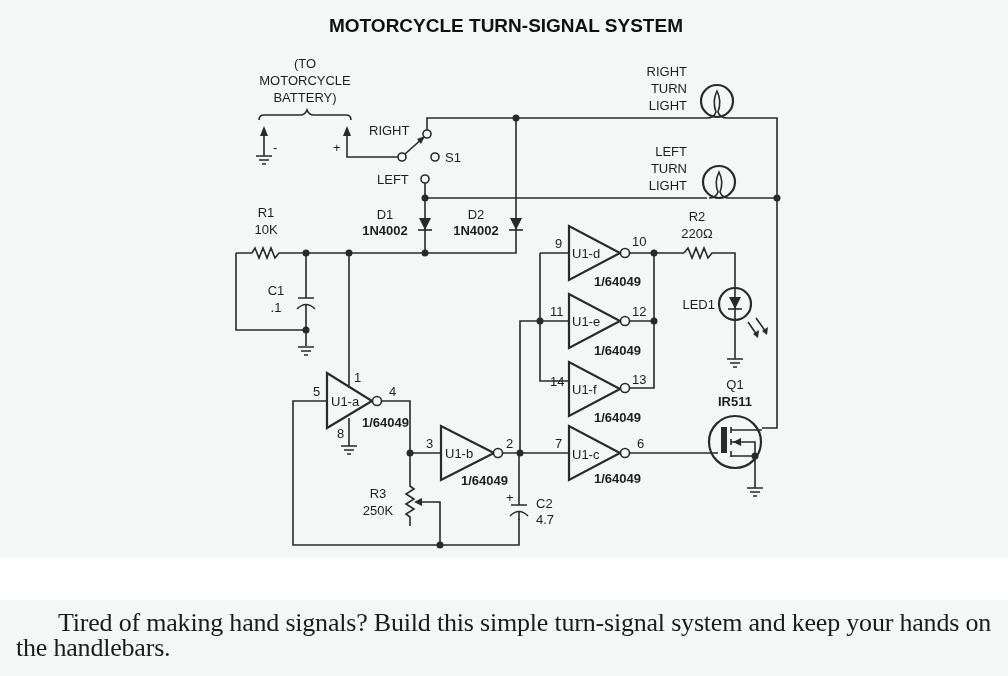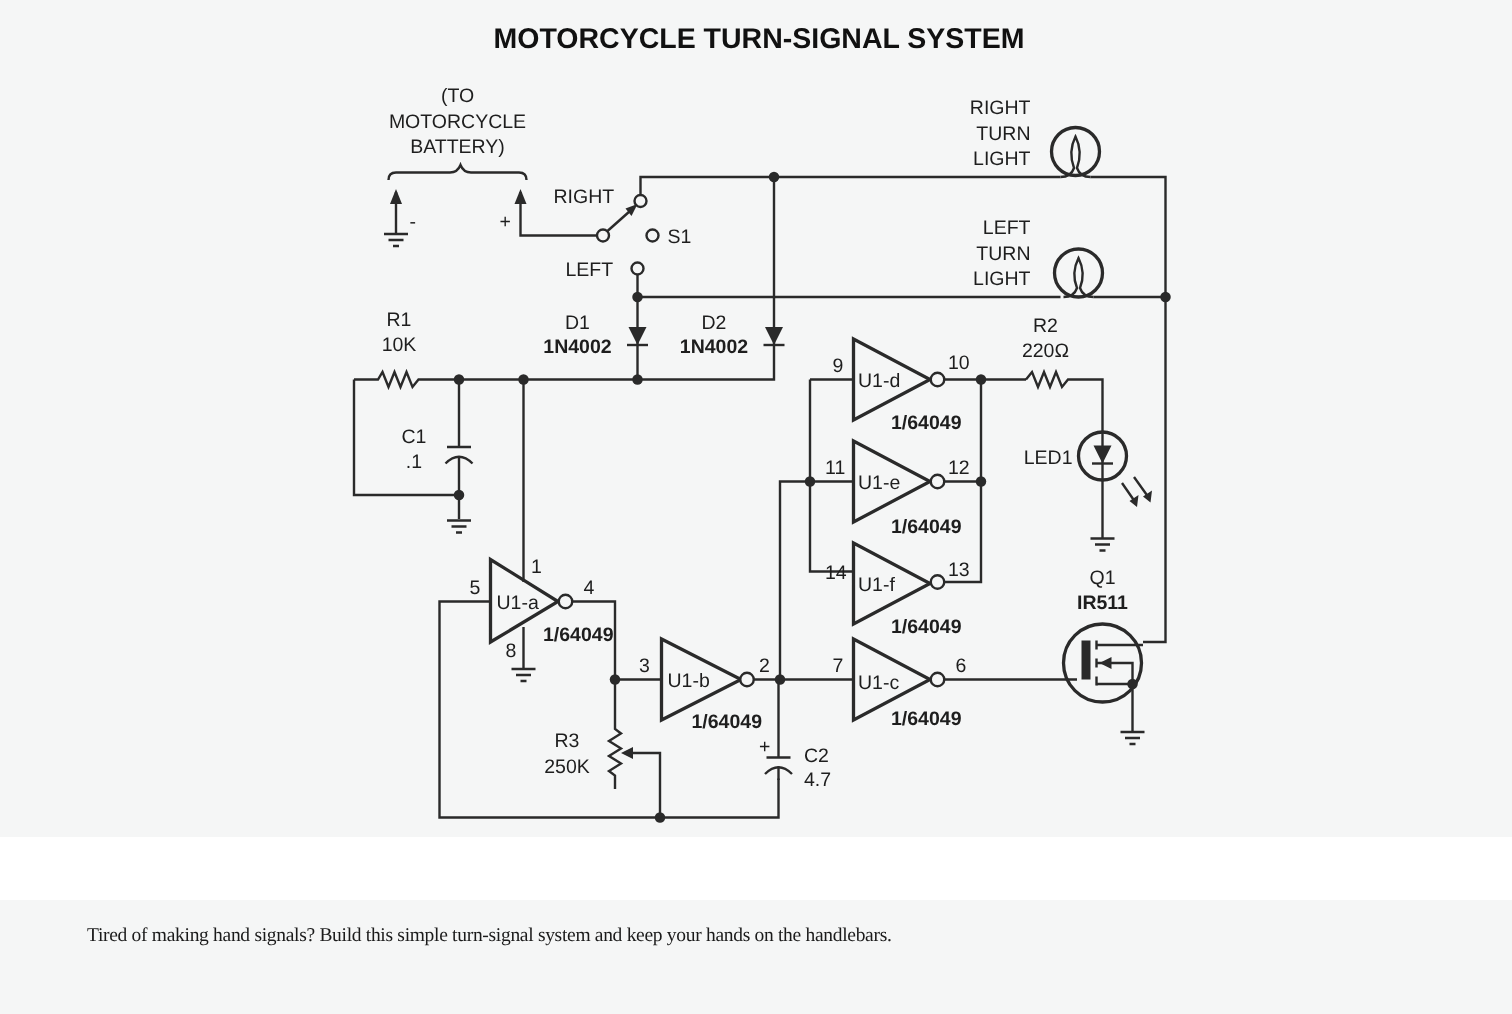--- a/index.html
+++ b/index.html
@@ -1,19 +1,19 @@
 <!DOCTYPE html>
 <html><head>
 <meta charset="utf-8">
 <style>
   html, body { margin: 0; padding: 0; }
   body { width: 1008px; height: 676px; position: relative; overflow: hidden; background: #ffffff; font-family: "Liberation Sans", sans-serif; }
   #diagram-panel { position: absolute; left: 0; top: 0; width: 1008px; height: 558px; background: #f5f6f6; }
   #caption-panel { position: absolute; left: 0; top: 600px; width: 1008px; height: 76px; background: #f5f6f6; }
-  #caption-text { position: absolute; left: 16px; top: 610px; width: 985px; font-family: "Liberation Serif", serif; font-size: 13px; line-height: 25px; color: #1b1b1b; text-indent: 42px; letter-spacing: -0.2px; }
+  #caption-text { position: absolute; left: 16px; top: 610px; width: 985px; font-family: "Liberation Serif", serif; font-size: 26px; line-height: 25px; color: #1b1b1b; text-indent: 42px; letter-spacing: -0.2px; }
   svg { position: absolute; left: 0; top: 0; }
   .w { stroke: #2a2a2a; stroke-width: 1.6; fill: none; }
   .thick { stroke: #2a2a2a; stroke-width: 2.2; fill: none; }
   .dot { fill: #2a2a2a; }
   .lbl { font-family: "Liberation Sans", sans-serif; font-size: 13px; fill: #1e1e1e; }
   .lblb { font-family: "Liberation Sans", sans-serif; font-size: 13px; font-weight: bold; fill: #1e1e1e; }
   .title { font-family: "Liberation Sans", sans-serif; font-size: 19px; font-weight: bold; fill: #111; }
   .term { fill: #f5f6f6; stroke: #2a2a2a; stroke-width: 1.6; }
   .fillk { fill: #2a2a2a; }
 </style>

